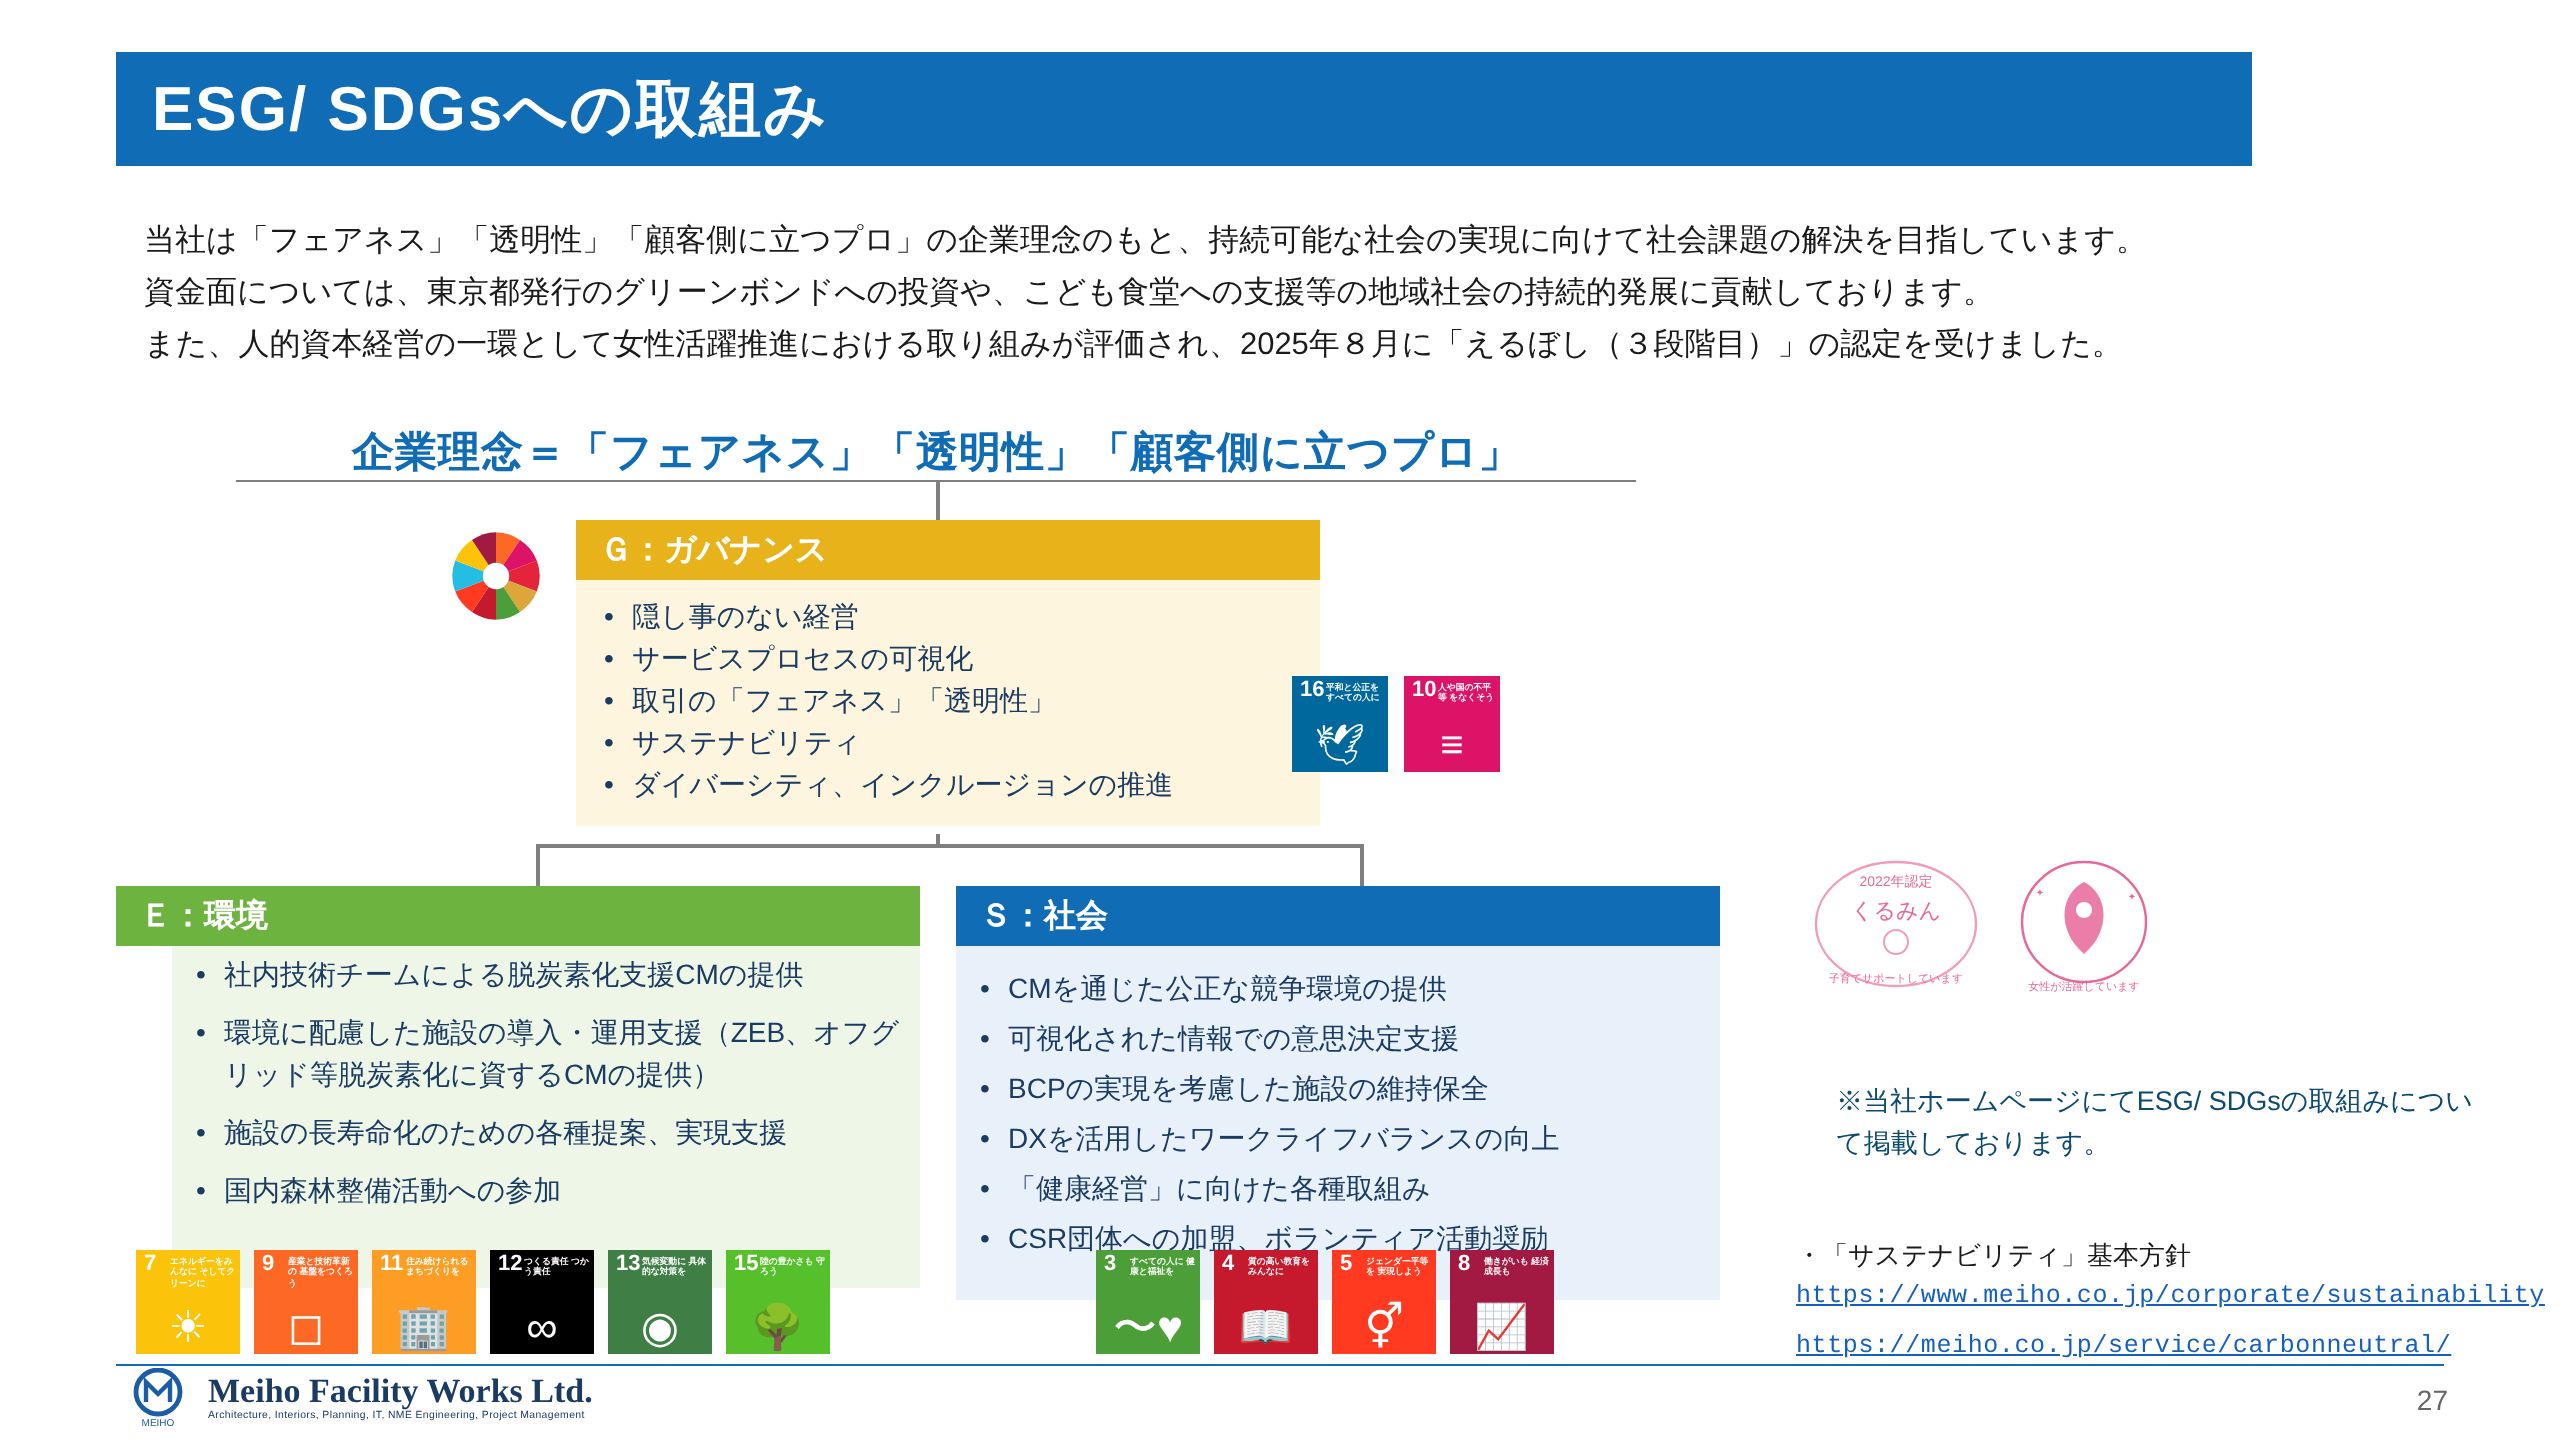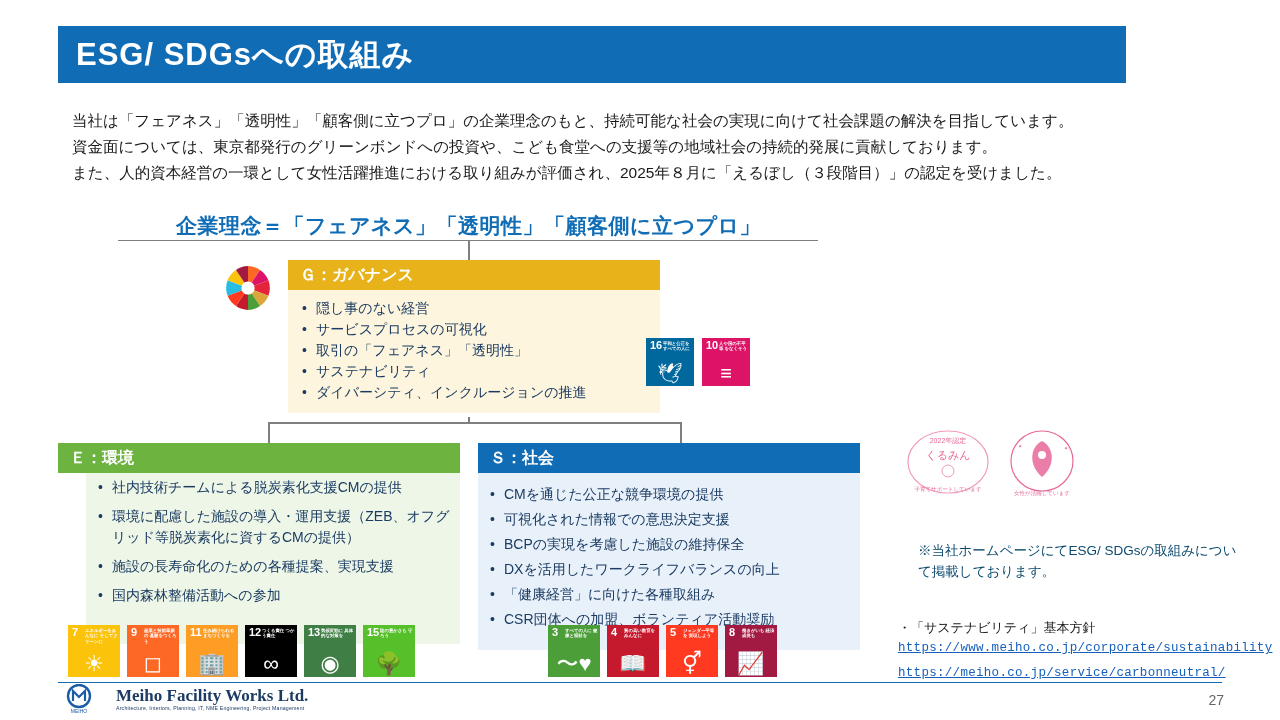--- a/index.html
+++ b/index.html
@@ -268,21 +268,21 @@
     top: 682px;
     width: 1164px;
     border-bottom: 1.5px solid #0f6cb5;
   }
   .logo-wrap {
     position: absolute;
     left: 62px;
     top: 684px;
     display: flex;
     align-items: center;
-    gap: 20px;
+    gap: 8px;
   }
   .logo-mark {
     width: 34px;
     height: 30px;
   }
   .logo-text .l1 {
     font-size: 17px;
     font-weight: bold;
     color: #1b3b62;
     font-family: "Liberation Serif", serif;

